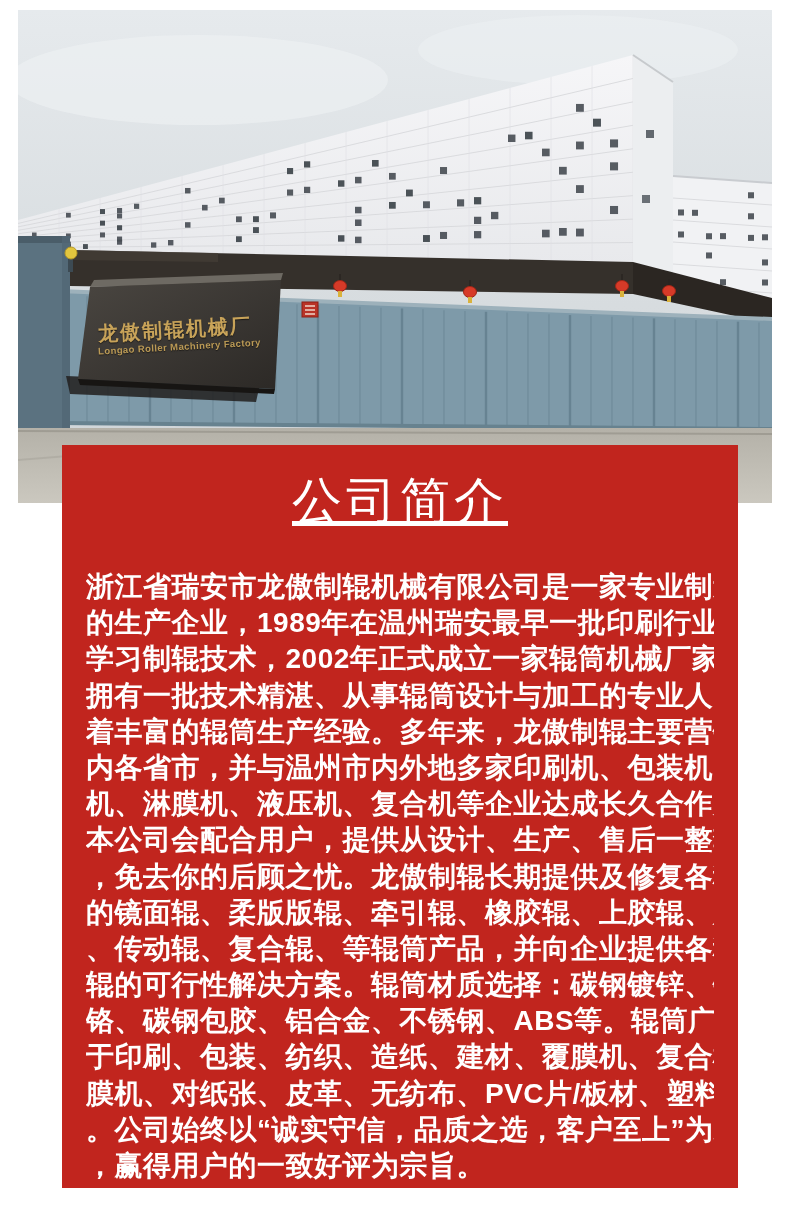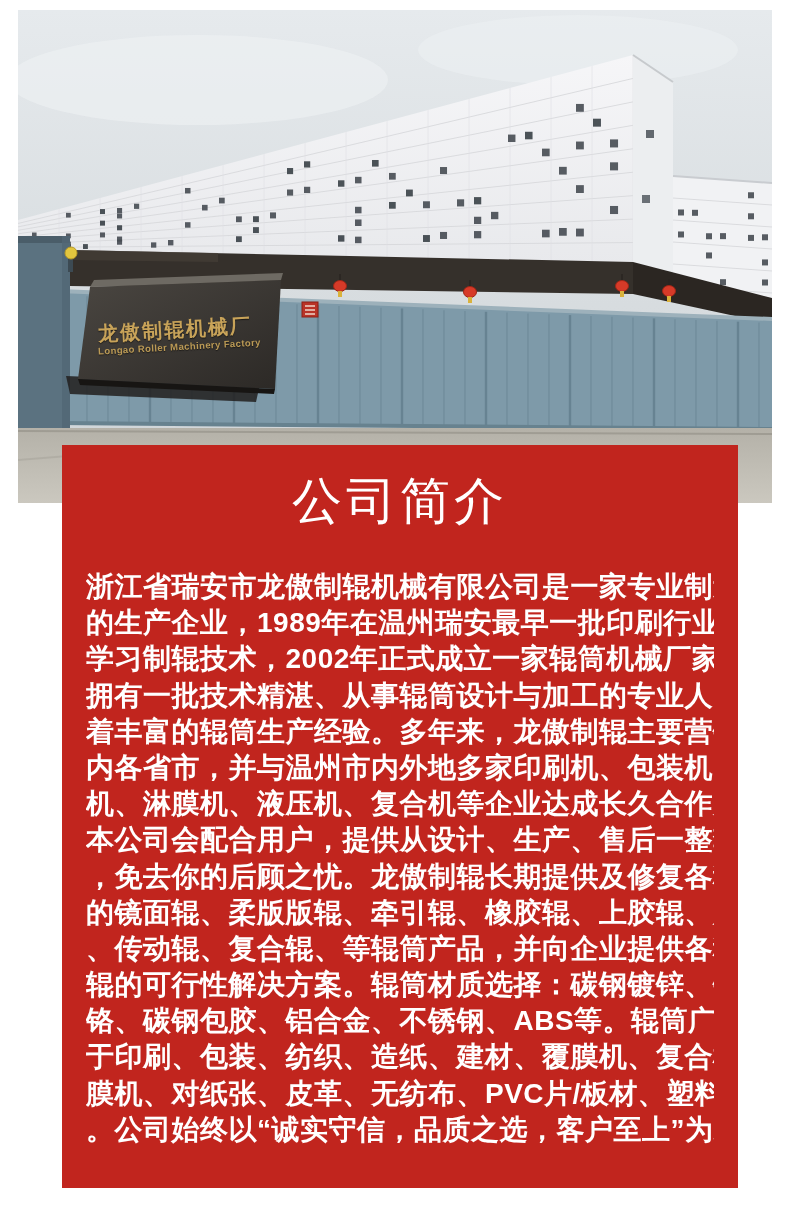--- a/index.html
+++ b/index.html
@@ -44,20 +44,21 @@
     box-sizing:border-box;
     padding:30px 24px 0 24px;
     color:var(--ink);
   }
   .intro h1{
     margin:0 0 42px 0;
     font-size:50px;line-height:52px;
     font-weight:400;
     text-align:center;
     letter-spacing:4px;
+    text-decoration:underline;
   }
   .intro .para{
     font-size:28px;
     font-weight:700;
     letter-spacing:.5px;
   }
   .intro .para .line{
     height:36.2px;line-height:36.2px;
     white-space:nowrap;overflow:hidden;
   }
@@ -325,16 +326,17 @@
         <div class="line">机、淋膜机、液压机、复合机等企业达成长久合作关系。</div>
         <div class="line">本公司会配合用户，提供从设计、生产、售后一整套方案</div>
         <div class="line">，免去你的后顾之忧。龙傲制辊长期提供及修复各种规格</div>
         <div class="line">的镜面辊、柔版版辊、牵引辊、橡胶辊、上胶辊、加热辊</div>
         <div class="line">、传动辊、复合辊、等辊筒产品，并向企业提供各种异型</div>
         <div class="line">辊的可行性解决方案。辊筒材质选择：碳钢镀锌、钢铁镀</div>
         <div class="line">铬、碳钢包胶、铝合金、不锈钢、ABS等。辊筒广泛应用</div>
         <div class="line">于印刷、包装、纺织、造纸、建材、覆膜机、复合机、淋</div>
         <div class="line">膜机、对纸张、皮革、无纺布、PVC片/板材、塑料薄膜本</div>
         <div class="line">。公司始终以“诚实守信，品质之选，客户至上”为宗旨</div>
+        <div class="line">，赢得用户的一致好评为宗旨。</div>
       </div>
   </section>
 
 </div>
 
 </body></html>

